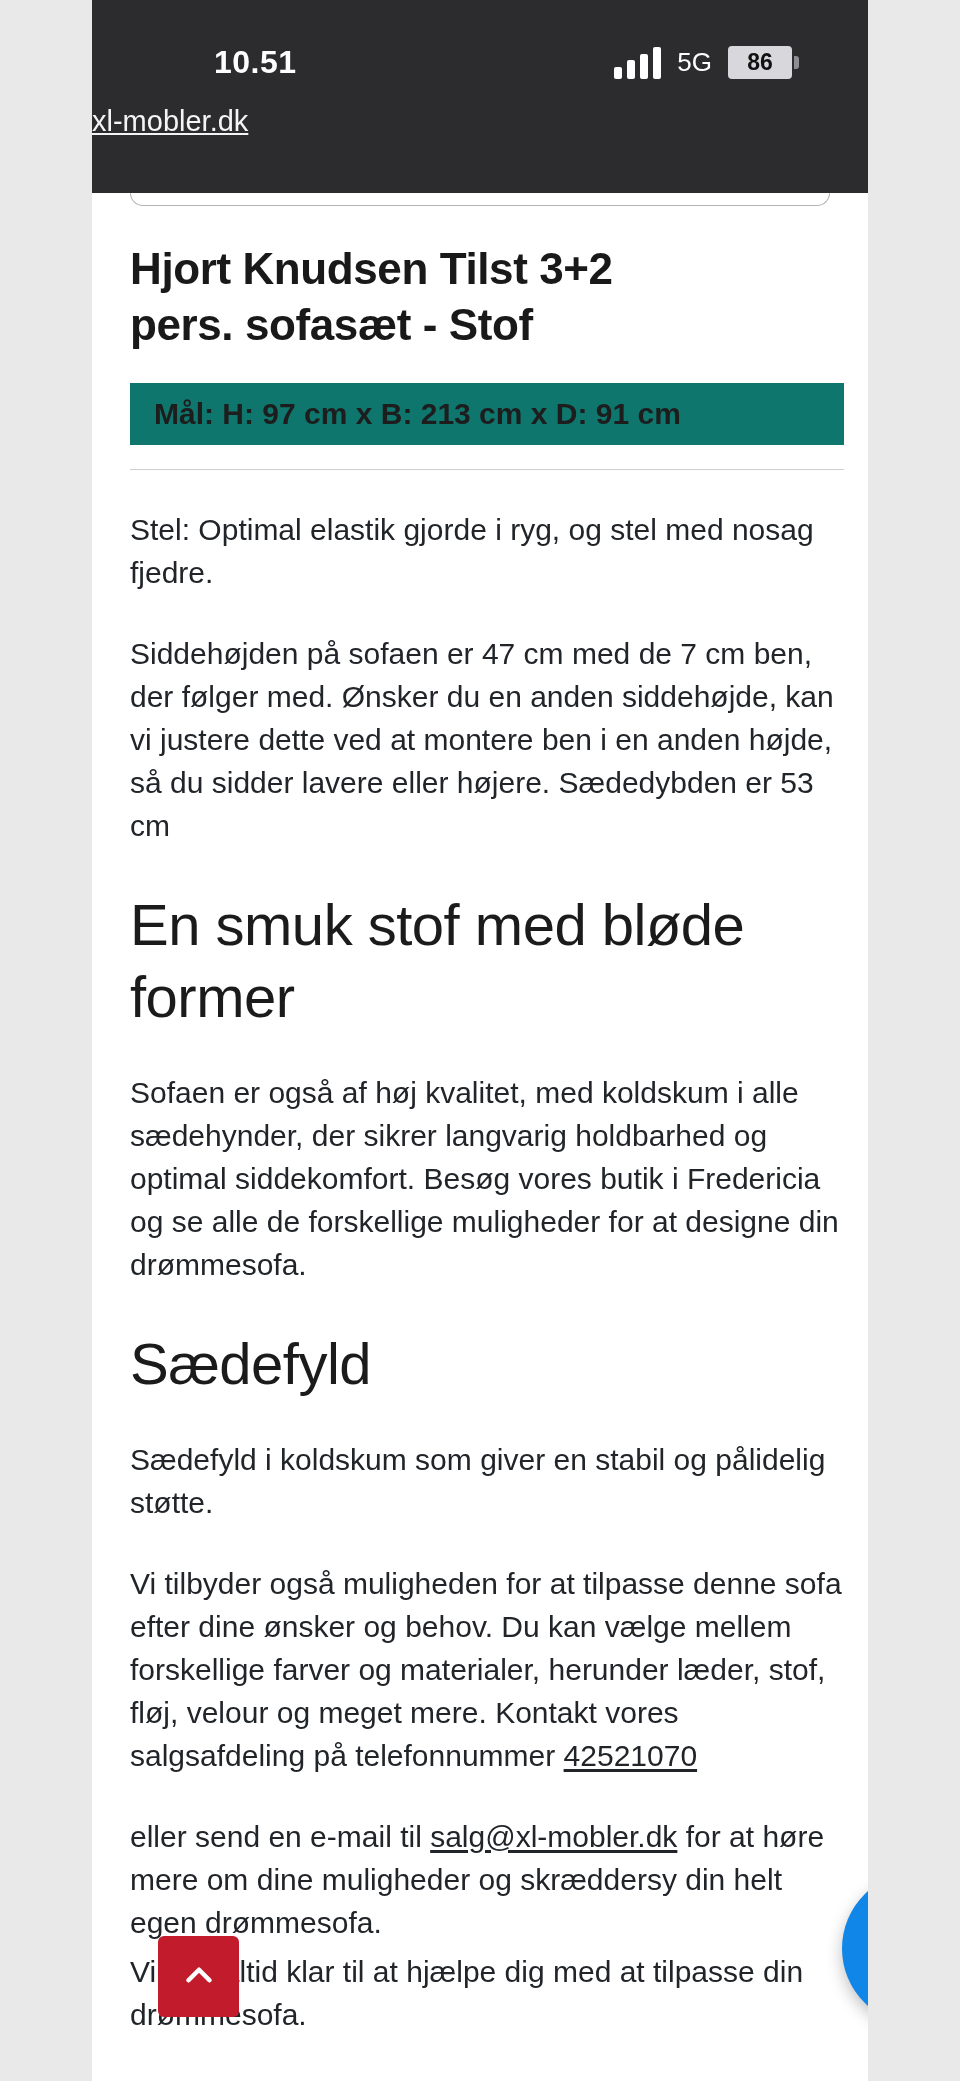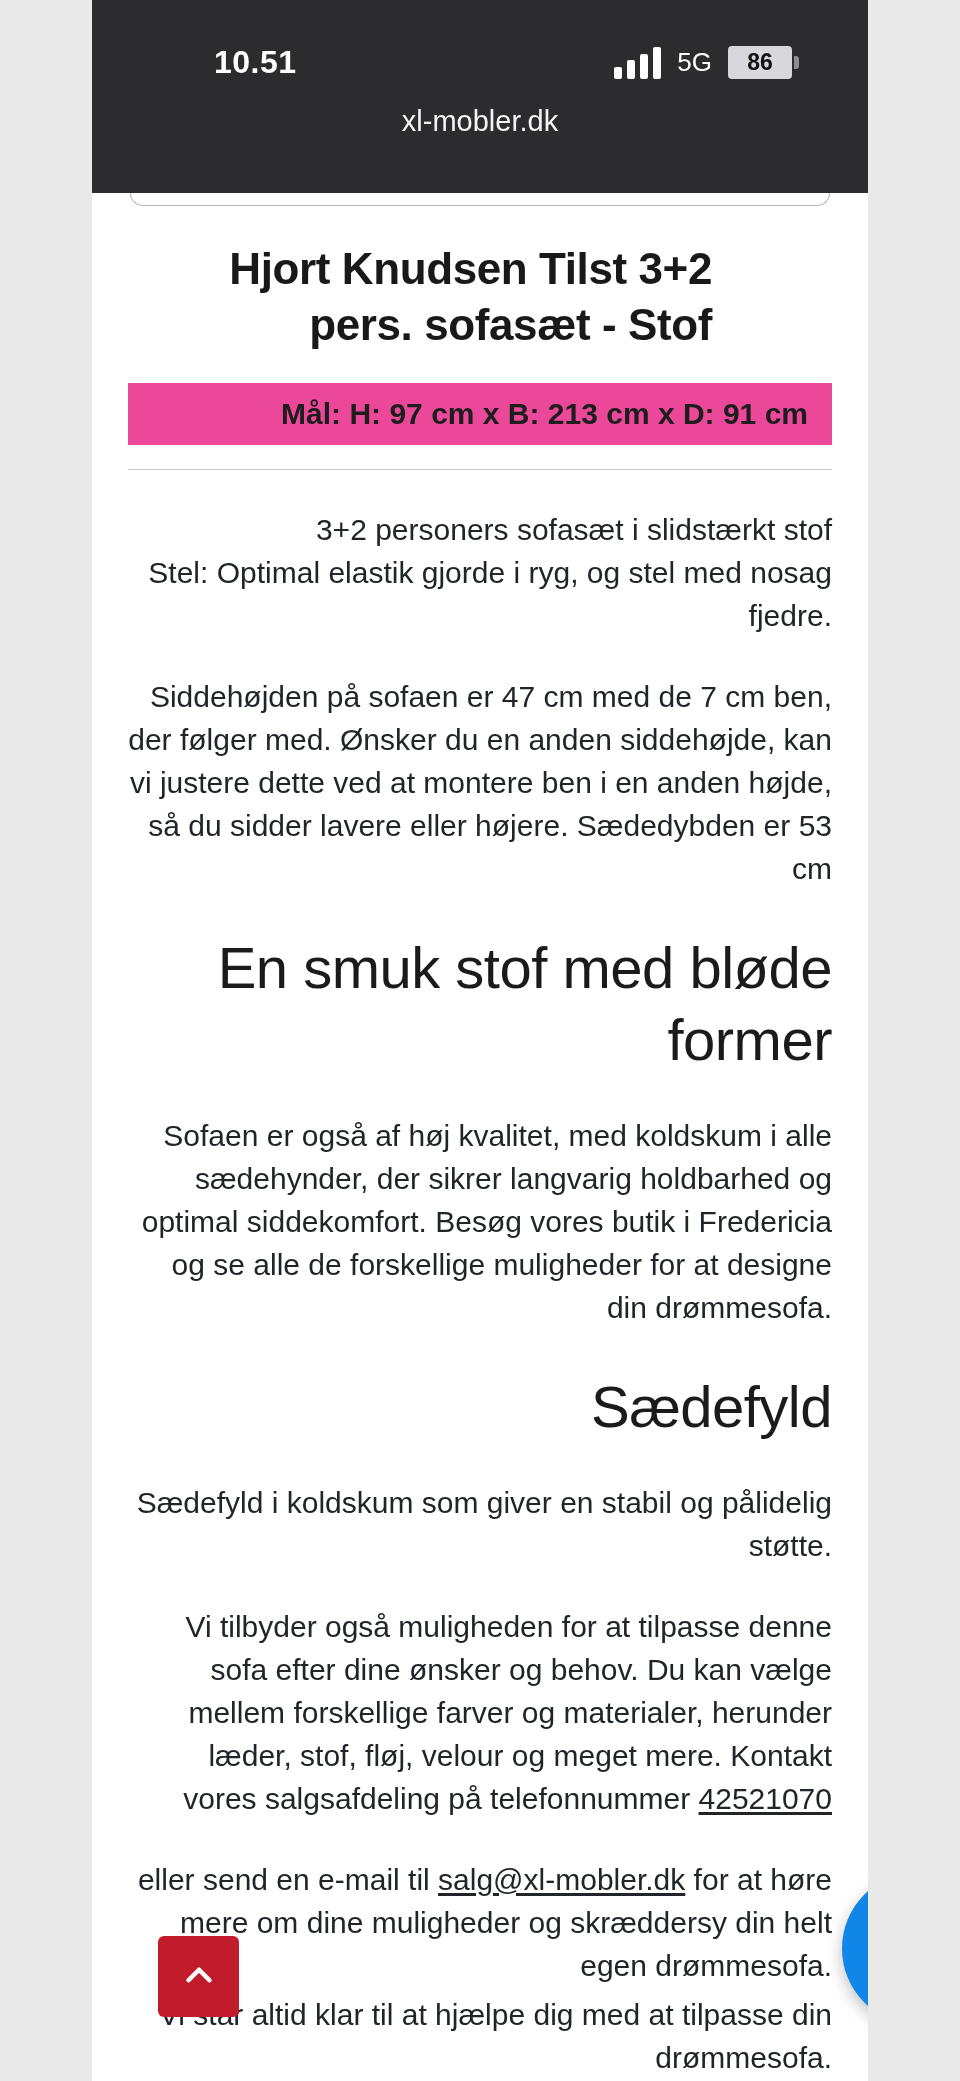--- a/index.html
+++ b/index.html
@@ -51,55 +51,55 @@
   .battery::after {
     content: "";
     position: absolute;
     right: -7px; top: 10px;
     width: 5px; height: 13px;
     background: #8d8d92;
     border-radius: 0 3px 3px 0;
   }
   .url-row {
     margin-top: 24px;
-    text-align: center;
+    text-align: left;
     font-size: 29px;
     color: #f4f4f4;
+    text-decoration: underline;
   }
 
   
   .collapsed-edge {
     position: absolute;
     top: 193px; left: 38px; right: 38px;
     height: 13px;
     border: 1px solid #b4b4b4;
     border-top: none;
     border-radius: 0 0 16px 16px;
     background: #ffffff;
   }
 
   
   .content {
     position: absolute;
-    top: 207px; left: 0; right: 0;
-    padding: 0 36px;
-    text-align: right;
+    top: 207px; left: 14px; right: 0;
+    padding: 0 24px;
   }
   .product-title {
     margin-top: 34px;
     font-size: 44px;
     line-height: 1.27;
     font-weight: 700;
     color: #191919;
     letter-spacing: -0.4px;
     padding-right: 120px;
   }
   .dims-box {
     margin-top: 30px;
-    background: #ec4899;
+    background: #0f766e;
     padding: 14px 24px;
     font-size: 30px;
     font-weight: 600;
     color: #1d1d1d;
   }
   .divider {
     margin-top: 24px;
     border: none;
     border-top: 1px solid #cfcfcf;
     height: 0;
@@ -204,21 +204,20 @@
 
   <div class="content">
 
     <h1 class="product-title">Hjort Knudsen Tilst 3+2 pers. sofasæt - Stof</h1>
 
     <div class="dims-box">Mål: H: 97 cm x B: 213 cm x D: 91 cm</div>
 
     <hr class="divider">
 
     <p>
-      <span class="line">3+2 personers sofasæt i slidstærkt stof</span>
       <span class="line">Stel: Optimal elastik gjorde i ryg, og stel med nosag fjedre.</span>
     </p>
 
     <p>Siddehøjden på sofaen er 47 cm med de 7 cm ben, der følger med. Ønsker du en anden siddehøjde, kan vi justere dette ved at montere ben i en anden højde, så du sidder lavere eller højere. Sædedybden er 53 cm</p>
 
     <h2>En smuk stof med bløde former</h2>
 
 
     <p>Sofaen er også af høj kvalitet, med koldskum i alle sædehynder, der sikrer langvarig holdbarhed og optimal siddekomfort. Besøg vores butik i Fredericia og se alle de forskellige muligheder for at designe din drømmesofa.</p>
 

